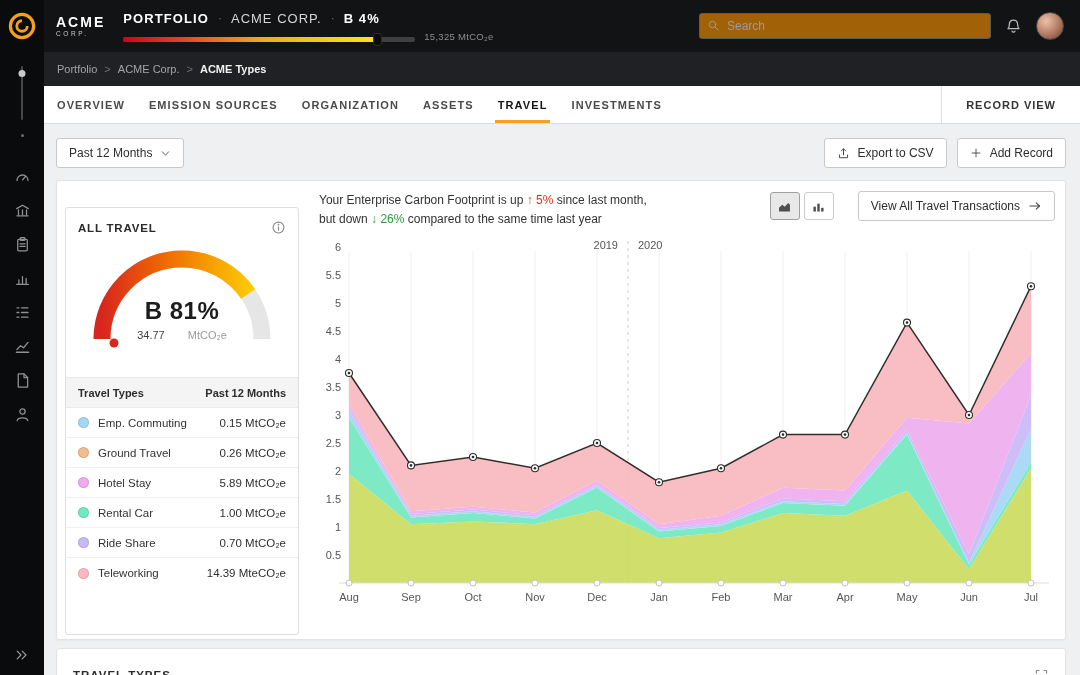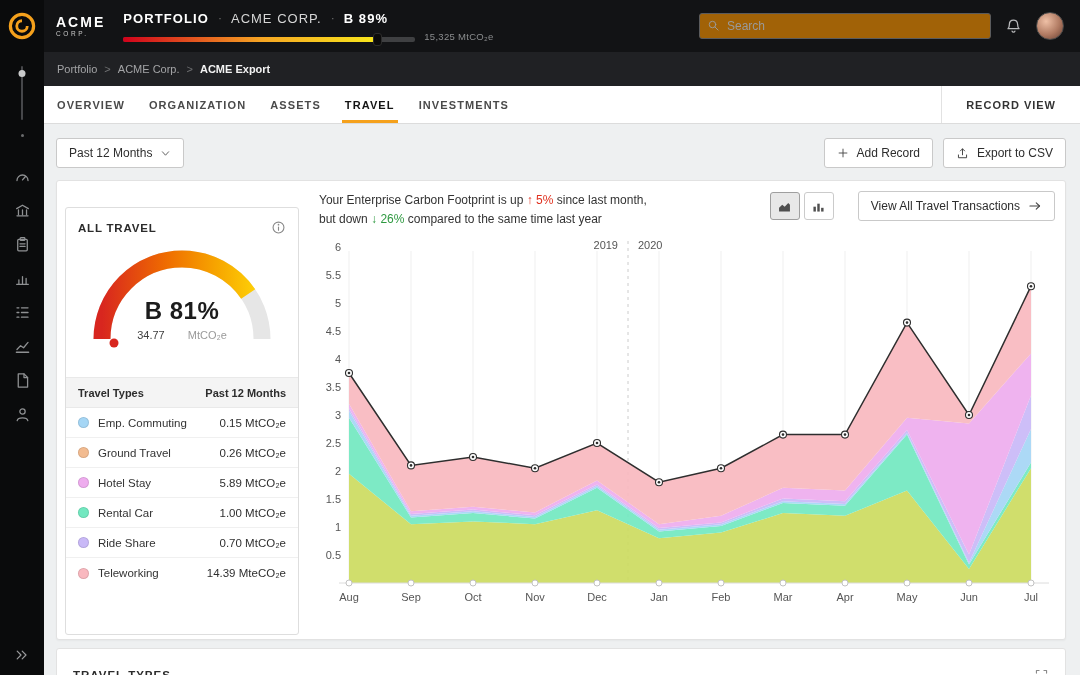--- a/index.html
+++ b/index.html
@@ -196,21 +196,21 @@
   <div class="brand">
     <span class="brand-name">ACME</span>
     <span class="brand-sub">CORP.</span>
   </div>
   <div class="title-wrap">
     <div class="title-row">
       <span class="t-bold">PORTFOLIO</span>
       <span class="t-sep">·</span>
       <span class="t-co">ACME CORP.</span>
       <span class="t-sep">·</span>
-      <span class="t-bold">B 89%</span>
+      <span class="t-bold">B 4%</span>
     </div>
     <div class="meter-row">
       <div class="meter" id="meter" style="background: rgb(63, 64, 66);">
         <div class="meter-fill" id="meter-fill" style="width: 87%; background: linear-gradient(90deg, rgb(208, 2, 27), rgb(245, 166, 35) 55%, rgb(248, 231, 28));"></div>
         <div class="meter-thumb" id="meter-thumb" style="left: calc(87% - 4px);"></div>
       </div>
       <span class="meter-label">15,325 MtCO₂e</span>
     </div>
   </div>
   <div class="header-right">
@@ -231,61 +231,62 @@
       </span>
     <div class="avatar"></div>
   </div>
 </div>
 
 <div id="breadcrumb">
   <span class="bc-item">Portfolio</span>
   <span class="bc-sep">&gt;</span>
   <span class="bc-item">ACME Corp.</span>
   <span class="bc-sep">&gt;</span>
-  <span class="bc-current">ACME Export</span>
+  <span class="bc-current">ACME Types</span>
 </div>
 
 <div id="tabbar">
   <div id="tabs" style="display:flex; align-items:stretch;">
       <div class="tab">OVERVIEW</div>
+      <div class="tab">EMISSION SOURCES</div>
       <div class="tab">ORGANIZATION</div>
       <div class="tab">ASSETS</div>
       <div class="tab active">TRAVEL</div>
       <div class="tab">INVESTMENTS</div>
     </div>
   <div class="record-view">RECORD VIEW</div>
 </div>
 
 <div id="toolbar">
   <button class="btn">
     <span>Past 12 Months</span>
     <span class="icon">
         <svg width="11" height="11" viewBox="0 0 16 16">
           <polyline class="s" points="3.5,5.5 8,10.5 12.5,5.5"></polyline>
         </svg>
       </span>
   </button>
   <div class="toolbar-right">
-    <button class="btn">
-      <span class="icon">
-          <svg width="12" height="12" viewBox="0 0 16 16">
-            <path class="s" d="M8 2.8v10.4M2.8 8h10.4"></path>
-          </svg>
-        </span>
-      <span>Add Record</span>
-    </button>
     <button class="btn">
       <span class="icon">
           <svg width="13" height="13" viewBox="0 0 16 16">
             <path class="s" d="M3 9.8v3.4h10V9.8"></path>
             <path class="s" d="M8 2.4v7.2"></path>
             <path class="s" d="M5.4 4.8L8 2.2l2.6 2.6"></path>
           </svg>
         </span>
       <span>Export to CSV</span>
+    </button>
+    <button class="btn">
+      <span class="icon">
+          <svg width="12" height="12" viewBox="0 0 16 16">
+            <path class="s" d="M8 2.8v10.4M2.8 8h10.4"></path>
+          </svg>
+        </span>
+      <span>Add Record</span>
     </button>
   </div>
 </div>
 
 <div id="main-card">
 
   <div id="left-panel">
     <div class="panel-head">
       <span class="panel-title">ALL TRAVEL</span>
       <span class="icon panel-info">

